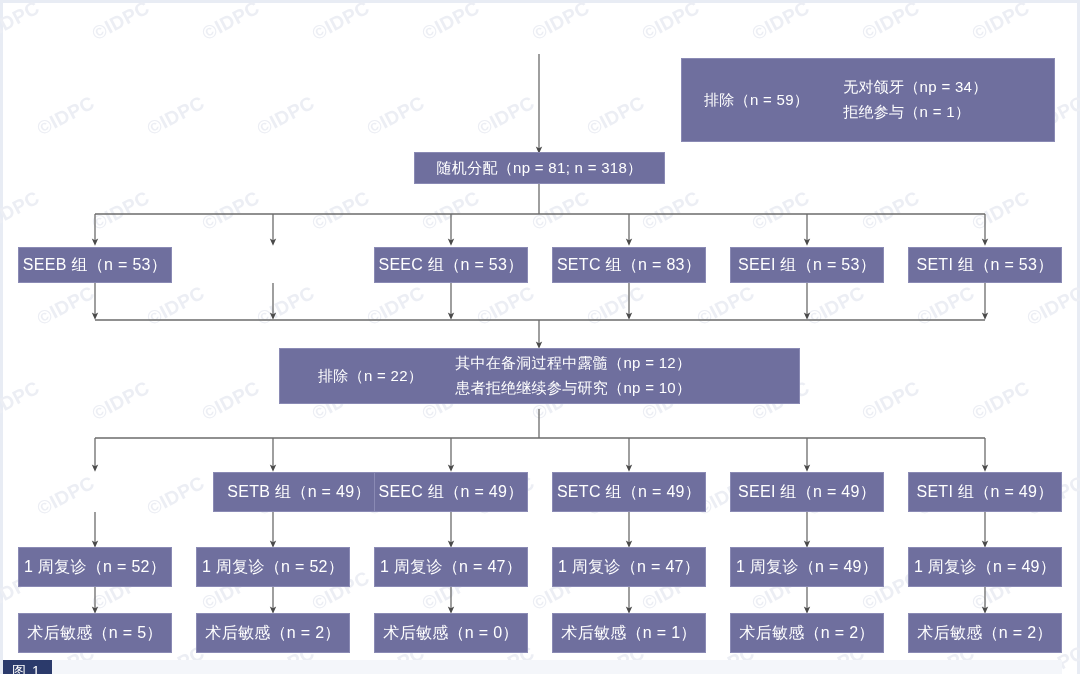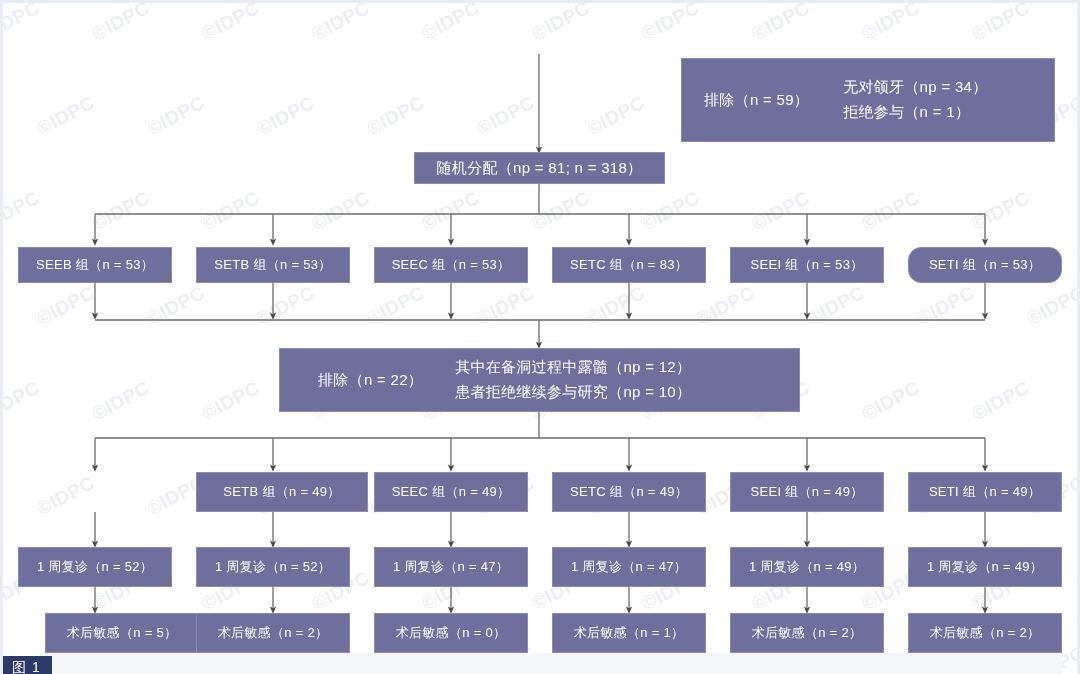--- a/index.html
+++ b/index.html
@@ -78,21 +78,21 @@
     align-items: center;
     justify-content: center;
     box-sizing: border-box;
     z-index: 3;
     font-size: 15px;
     letter-spacing: 0.3px;
     line-height: 1.45;
     text-align: center;
   }
   .node.small {
-    font-size: 13px;
+    font-size: 16px;
     align-items: center;
   }
   .exclusion {
     justify-content: flex-start;
     padding: 0;
   }
   .excl-inner {
     display: flex;
     align-items: center;
     width: 100%;
@@ -113,21 +113,20 @@
   }
   .excl-right div { white-space: nowrap; }
 
   
   #caption {
     position: absolute;
     left: 3px;
     bottom: 0;
     height: 14px;
     display: flex;
-    align-items: center;
     z-index: 4;
   }
   #caption-badge {
     background: #2b3a6b;
     color: #ffffff;
     font-size: 14px;
     padding: 4px 11px 5px 9px;
     letter-spacing: 1px;
     line-height: 1;
     font-family: "Liberation Sans", sans-serif;
@@ -294,47 +293,44 @@
     </div>
   </div>
 
   <div class="node" style="left:414px; top:152px; width:251px; height:32px;">
     <span>随机分配（np = 81; n = 318）</span>
   </div>
 
   <div class="node small" style="left:18px; top:247px; width:154px; height:36px;">
     <span>SEEB 组（n = 53）</span>
   </div>
-  <div class="node small" style="left:196px; top:247px; width:154px; height:36px;">
-    <span>SETB 组（n = 53）</span>
-  </div>
   <div class="node small" style="left:374px; top:247px; width:154px; height:36px;">
     <span>SEEC 组（n = 53）</span>
   </div>
   <div class="node small" style="left:552px; top:247px; width:154px; height:36px;">
     <span>SETC 组（n = 83）</span>
   </div>
   <div class="node small" style="left:730px; top:247px; width:154px; height:36px;">
     <span>SEEI 组（n = 53）</span>
   </div>
-  <div class="node small" style="left:908px; top:247px; width:154px; height:36px;border-radius:13px;">
+  <div class="node small" style="left:908px; top:247px; width:154px; height:36px;">
     <span>SETI 组（n = 53）</span>
   </div>
 
-  <div class="node exclusion" style="left:279px; top:348px; width:521px; height:64px;justify-content:flex-end;">
+  <div class="node exclusion" style="left:279px; top:348px; width:521px; height:56px;justify-content:flex-end;">
     <div class="excl-inner" style="padding-left:38px;">
       <div class="excl-left">排除（n = 22）</div>
       <div class="excl-right" style="margin-left:32px;">
         <div>其中在备洞过程中露髓（np = 12）</div>
         <div>患者拒绝继续参与研究（np = 10）</div>
       </div>
     </div>
   </div>
 
-  <div class="node small" style="left:196px; top:472px; width:172px; height:40px;">
+  <div class="node small" style="left:213px; top:472px; width:172px; height:40px;">
     <span>SETB 组（n = 49）</span>
   </div>
   <div class="node small" style="left:374px; top:472px; width:154px; height:40px;">
     <span>SEEC 组（n = 49）</span>
   </div>
   <div class="node small" style="left:552px; top:472px; width:154px; height:40px;">
     <span>SETC 组（n = 49）</span>
   </div>
   <div class="node small" style="left:730px; top:472px; width:154px; height:40px;">
     <span>SEEI 组（n = 49）</span>
@@ -355,21 +351,21 @@
   <div class="node small" style="left:552px; top:547px; width:154px; height:40px;">
     <span>1 周复诊（n = 47）</span>
   </div>
   <div class="node small" style="left:730px; top:547px; width:154px; height:40px;">
     <span>1 周复诊（n = 49）</span>
   </div>
   <div class="node small" style="left:908px; top:547px; width:154px; height:40px;">
     <span>1 周复诊（n = 49）</span>
   </div>
 
-  <div class="node small" style="left:18px; top:613px; width:154px; height:40px;margin-left:27px;">
+  <div class="node small" style="left:18px; top:613px; width:154px; height:40px;">
     <span>术后敏感（n = 5）</span>
   </div>
   <div class="node small" style="left:196px; top:613px; width:154px; height:40px;">
     <span>术后敏感（n = 2）</span>
   </div>
   <div class="node small" style="left:374px; top:613px; width:154px; height:40px;">
     <span>术后敏感（n = 0）</span>
   </div>
   <div class="node small" style="left:552px; top:613px; width:154px; height:40px;">
     <span>术后敏感（n = 1）</span>

